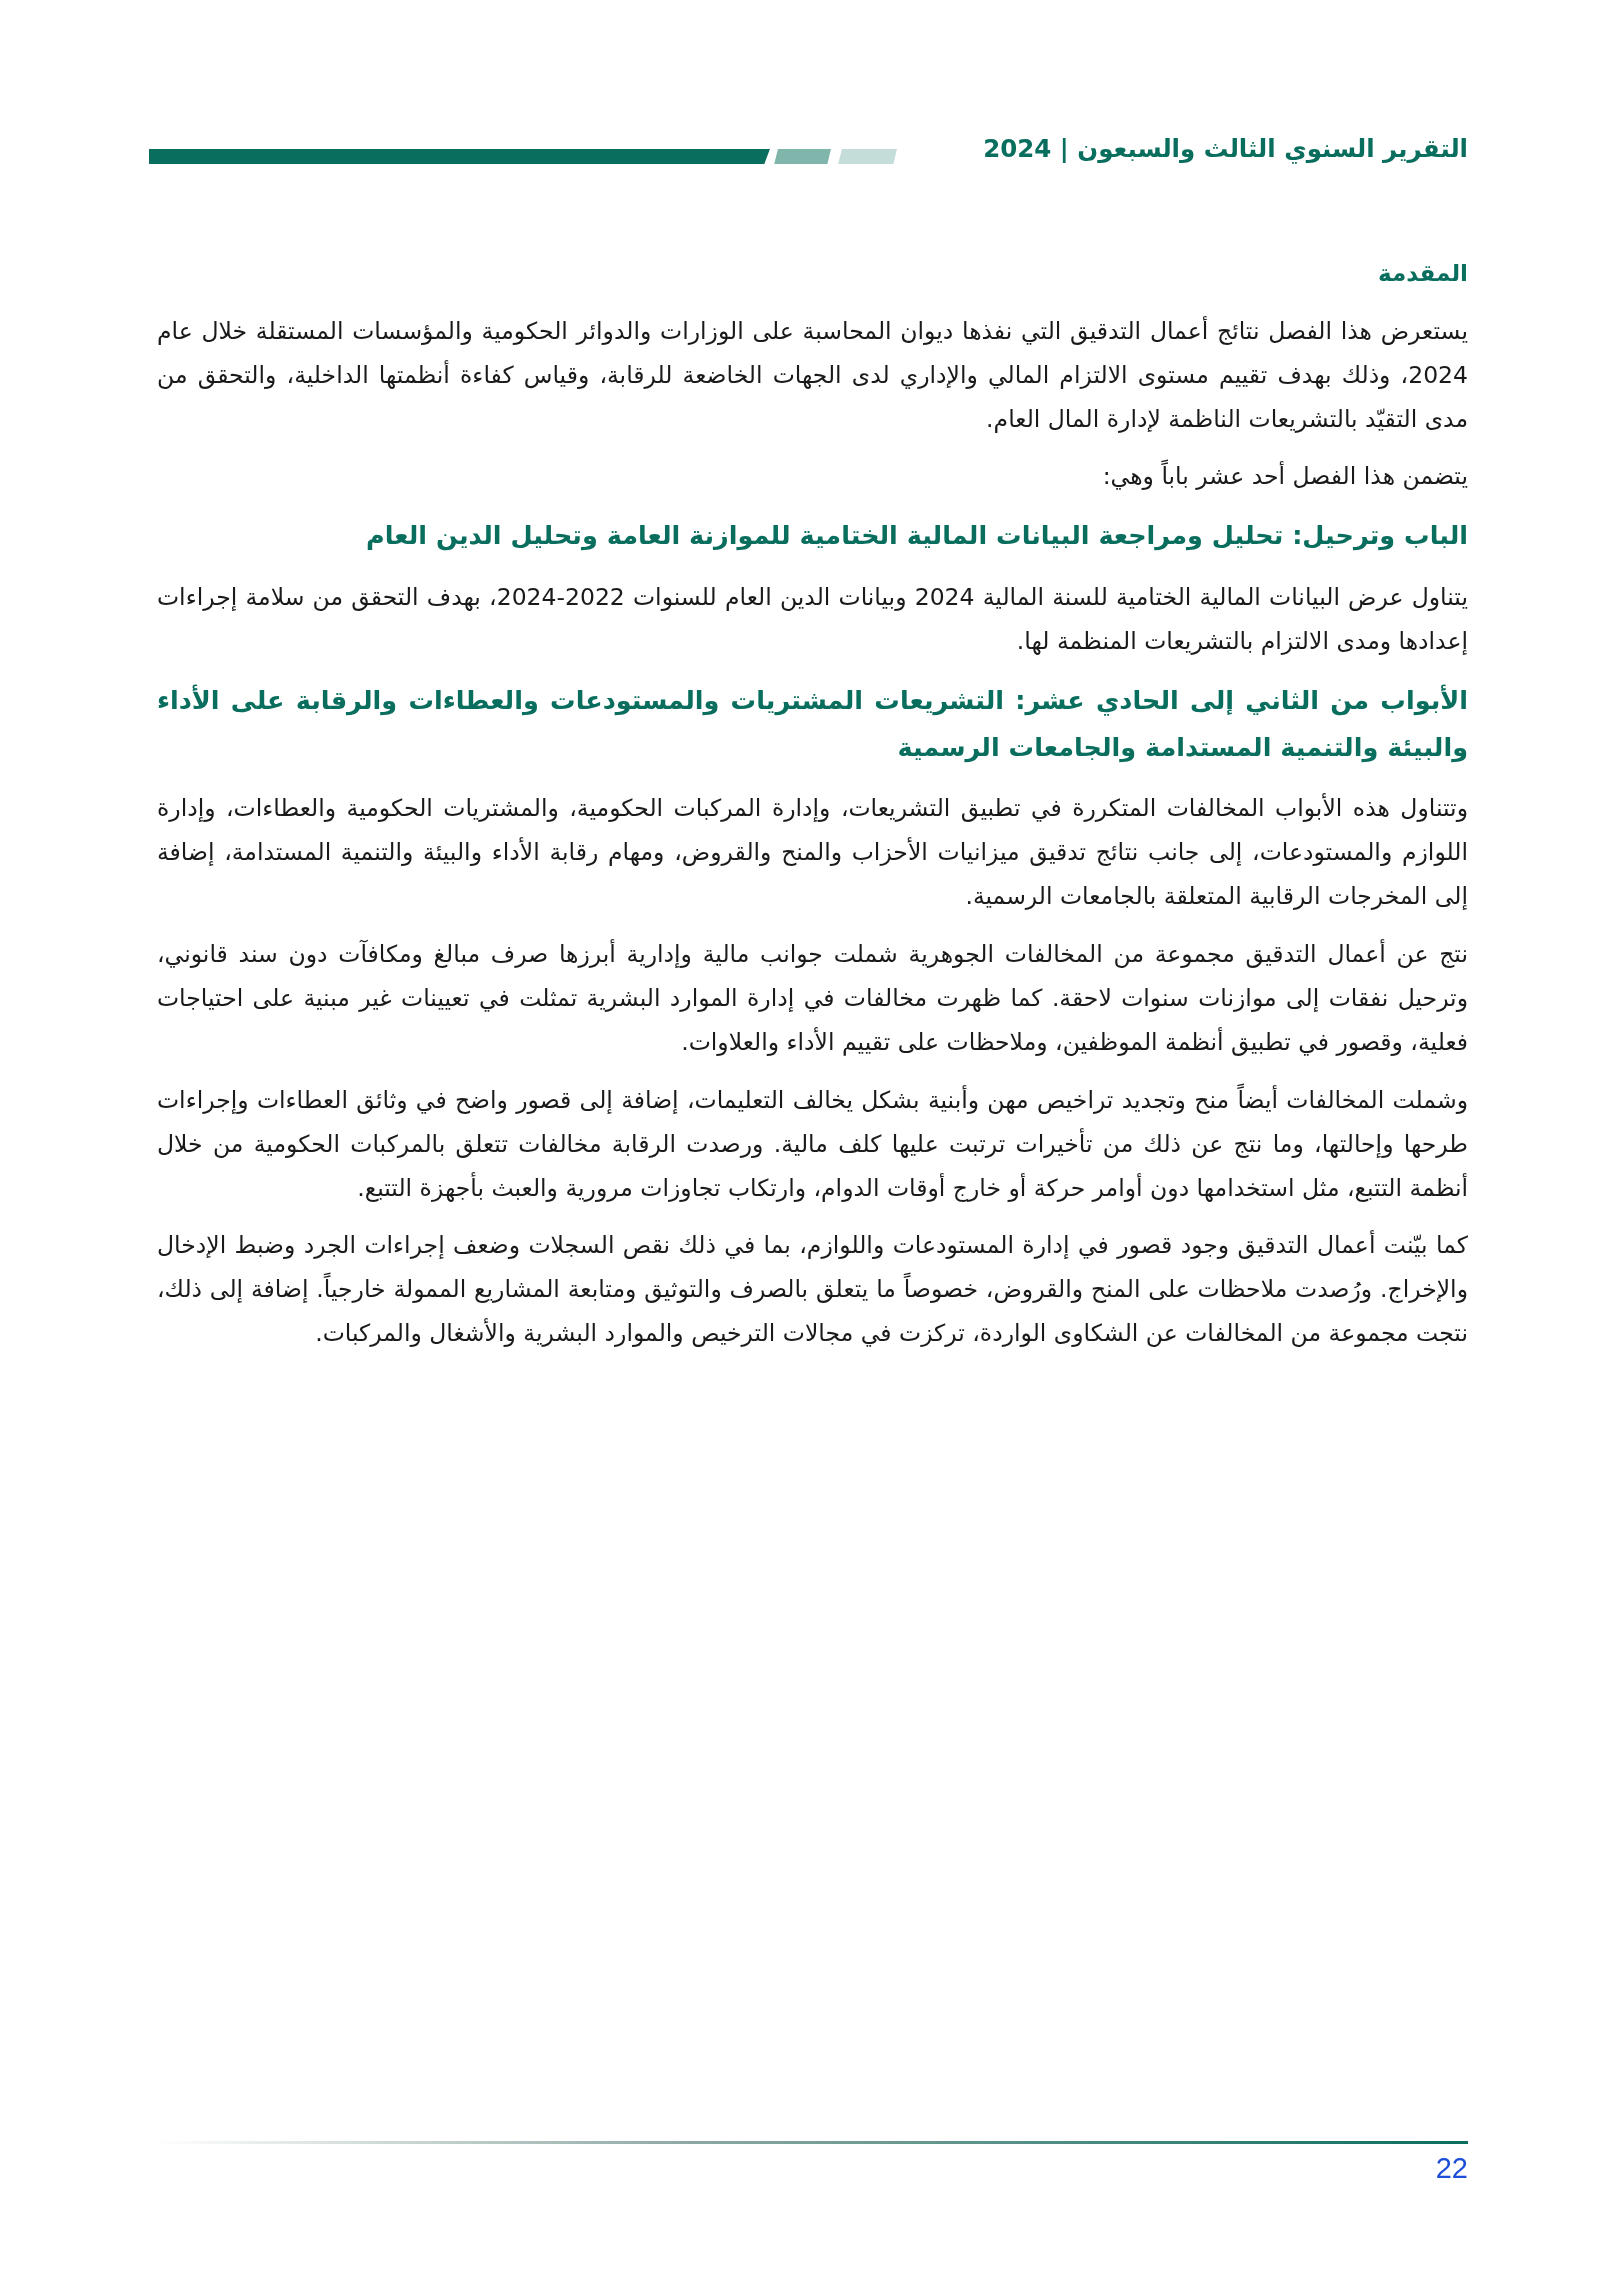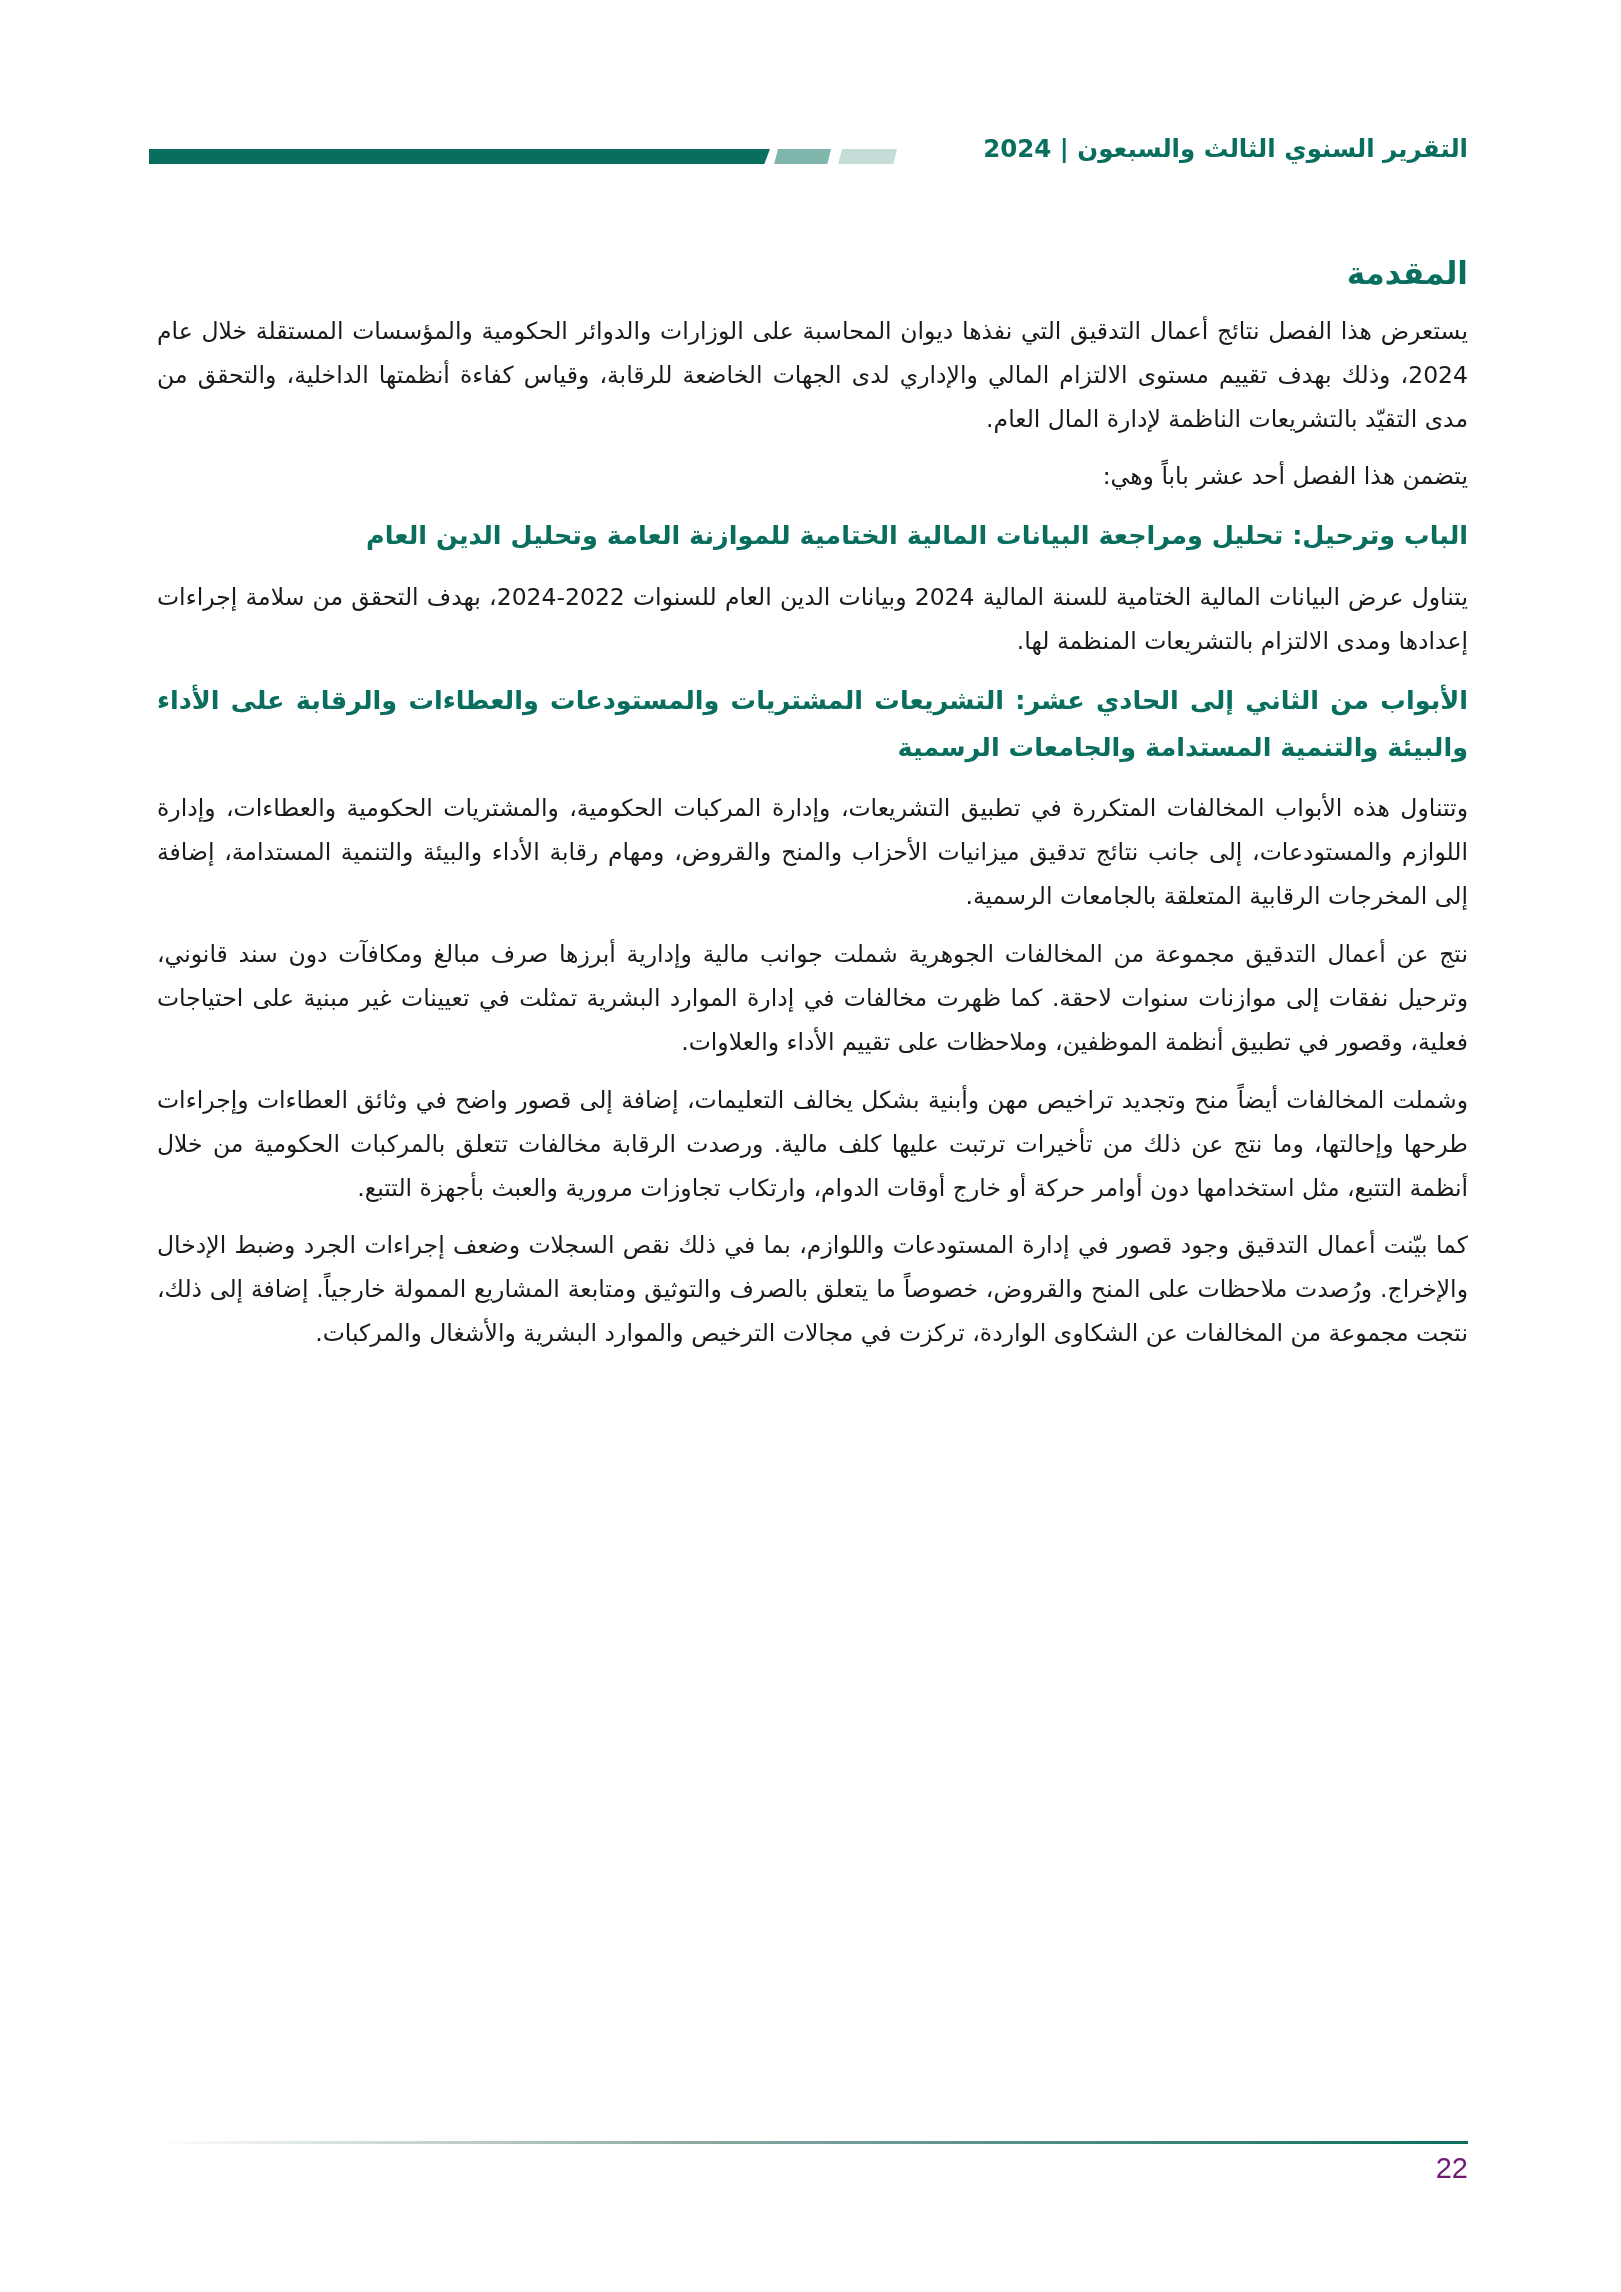--- a/index.html
+++ b/index.html
@@ -33,39 +33,39 @@
     .bar-light {
       position: absolute; top: 19.6px; height: 15.7px; width: 59px; right: 57px;
       background: #c4ddd8;
       clip-path: polygon(3.9px 0, 100% 0, calc(100% - 3.9px) 100%, 0 100%);
     }
     .content {
       position: absolute; top: 250px; left: 157px; width: 1311px;
       direction: rtl; text-align: justify;
     }
     .section-title {
-      font-weight: bold; color: #0a6e5e; font-size: 31px; line-height: 47px;
+      font-weight: bold; color: #0a6e5e; font-size: 23px; line-height: 47px;
       margin: 0 0 11.8px 0;
     }
     .para {
       font-size: 23.5px; line-height: 44px; margin: 0 0 13.7px 0;
       text-align: justify; text-align-last: right;
     }
     .sub-heading {
       font-weight: bold; color: #0a6e5e; font-size: 25.5px; line-height: 47px;
       margin: 11.8px 0 15.7px 0;
     }
     .sub-heading .prefix { color: #0a6e5e; }
     .footer-line {
       position: absolute; top: 2141px; left: 155px; width: 1313px; height: 2.9px;
       background: linear-gradient(to right, rgba(10,110,94,0) 0%, #8fa9a4 40%, #0a6e5e 100%);
     }
     .page-number {
       position: absolute; top: 2152px; right: 153px;
-      font-size: 29px; color: #701a75; font-family: "Liberation Sans", sans-serif;
+      font-size: 29px; color: #1d4ed8; font-family: "Liberation Sans", sans-serif;
     }
   </style>
 </head>
 <body>
 
 <div class="header">
   <div class="header-title">التقرير السنوي الثالث والسبعون | 2024</div>
   <div class="header-bars">
     <div class="bar-dark"></div>
     <div class="bar-mid"></div>

